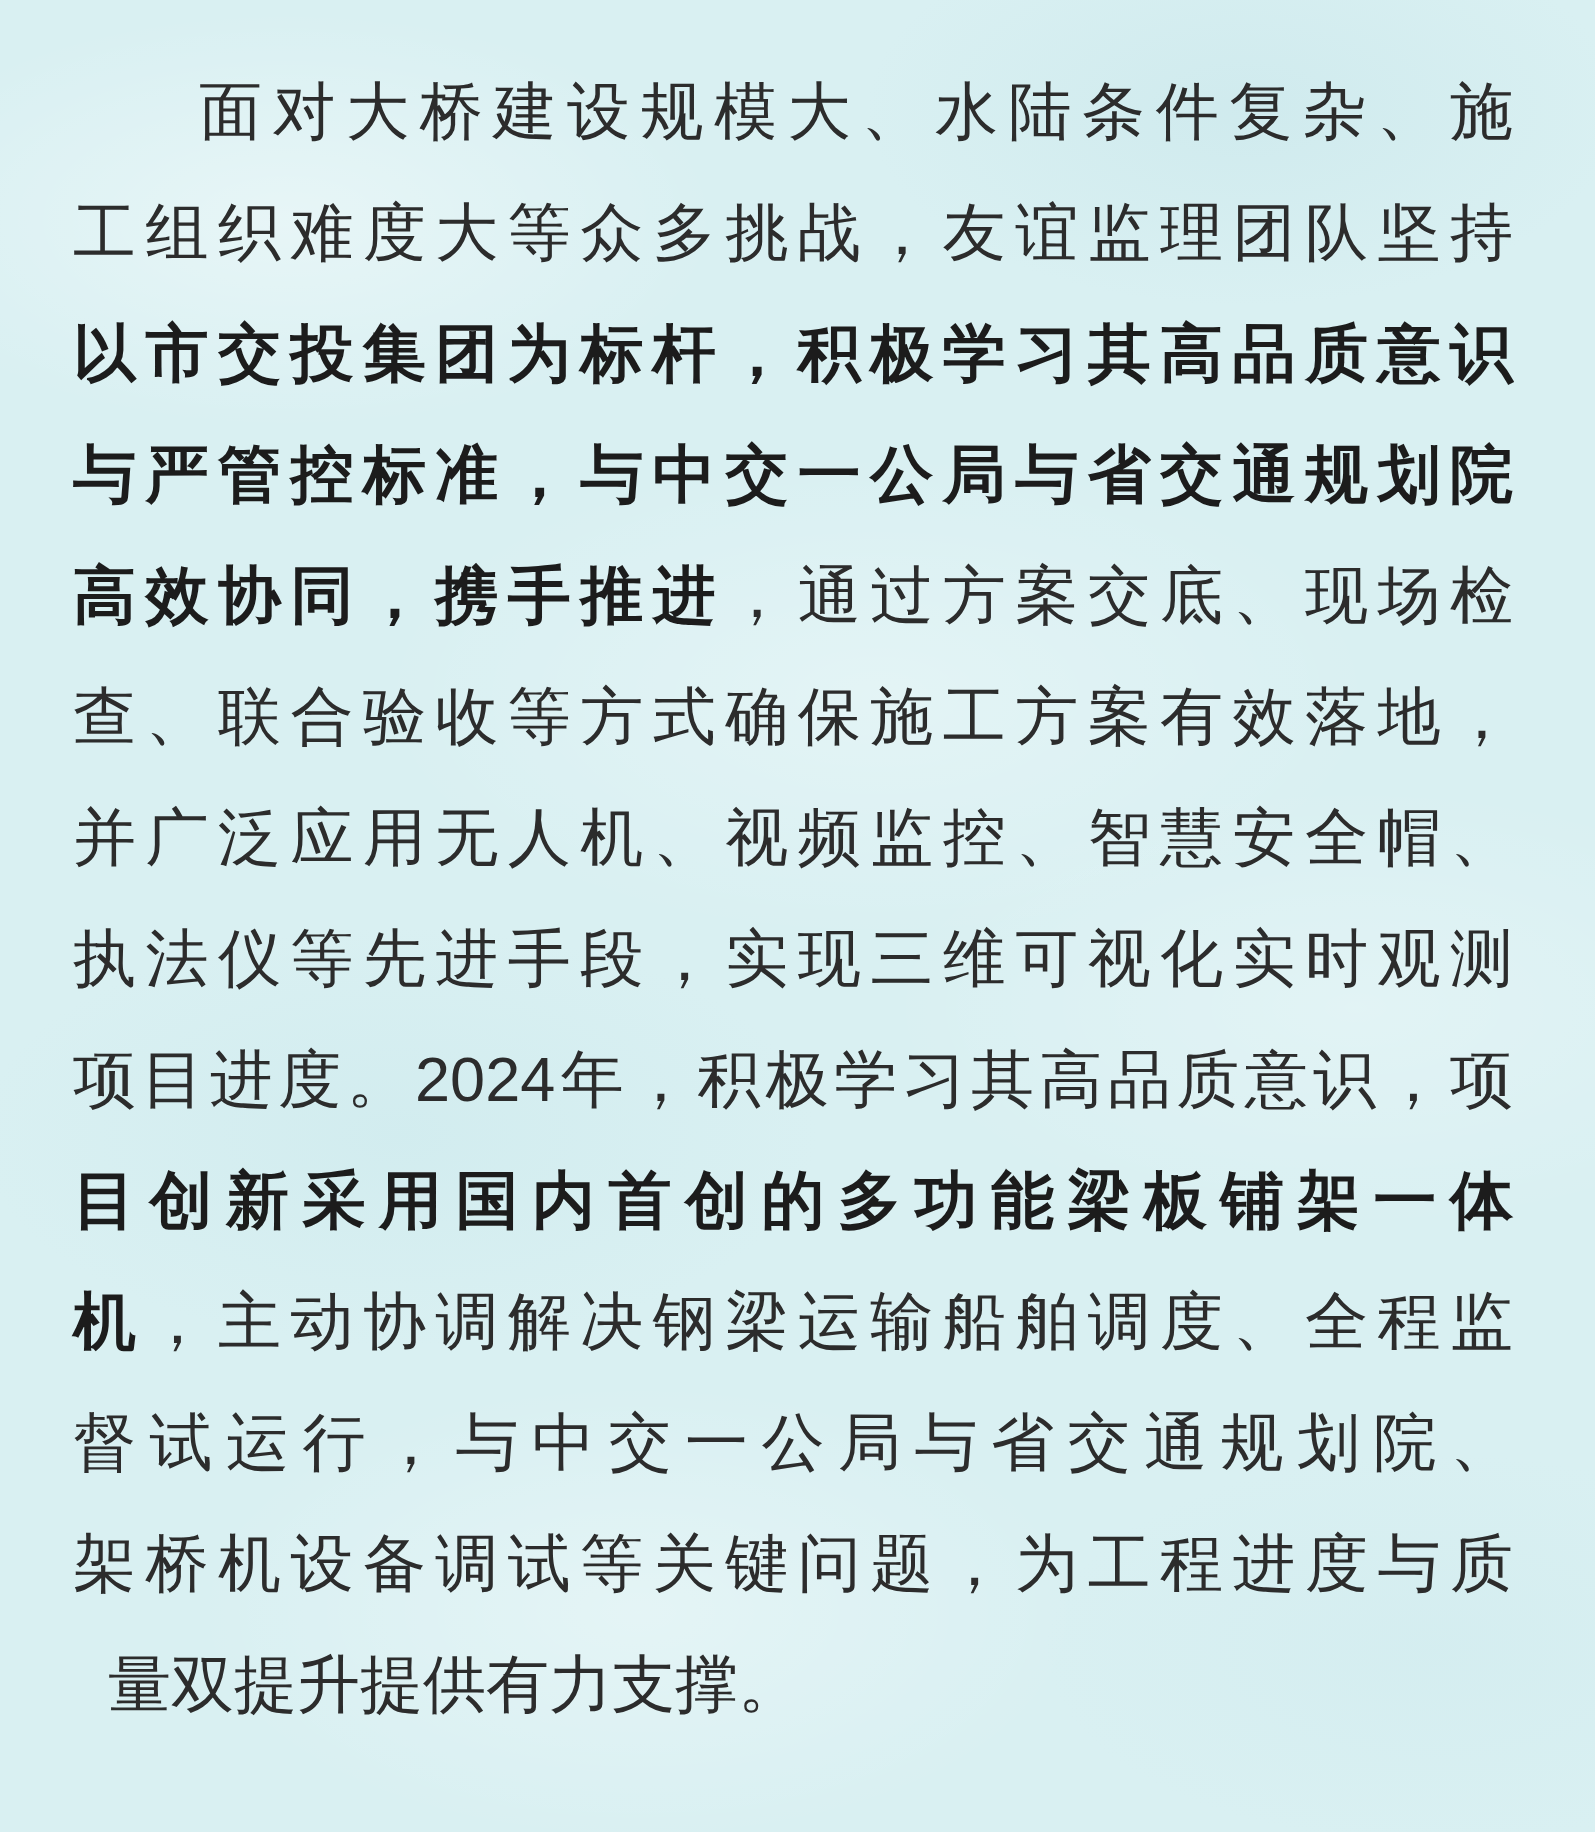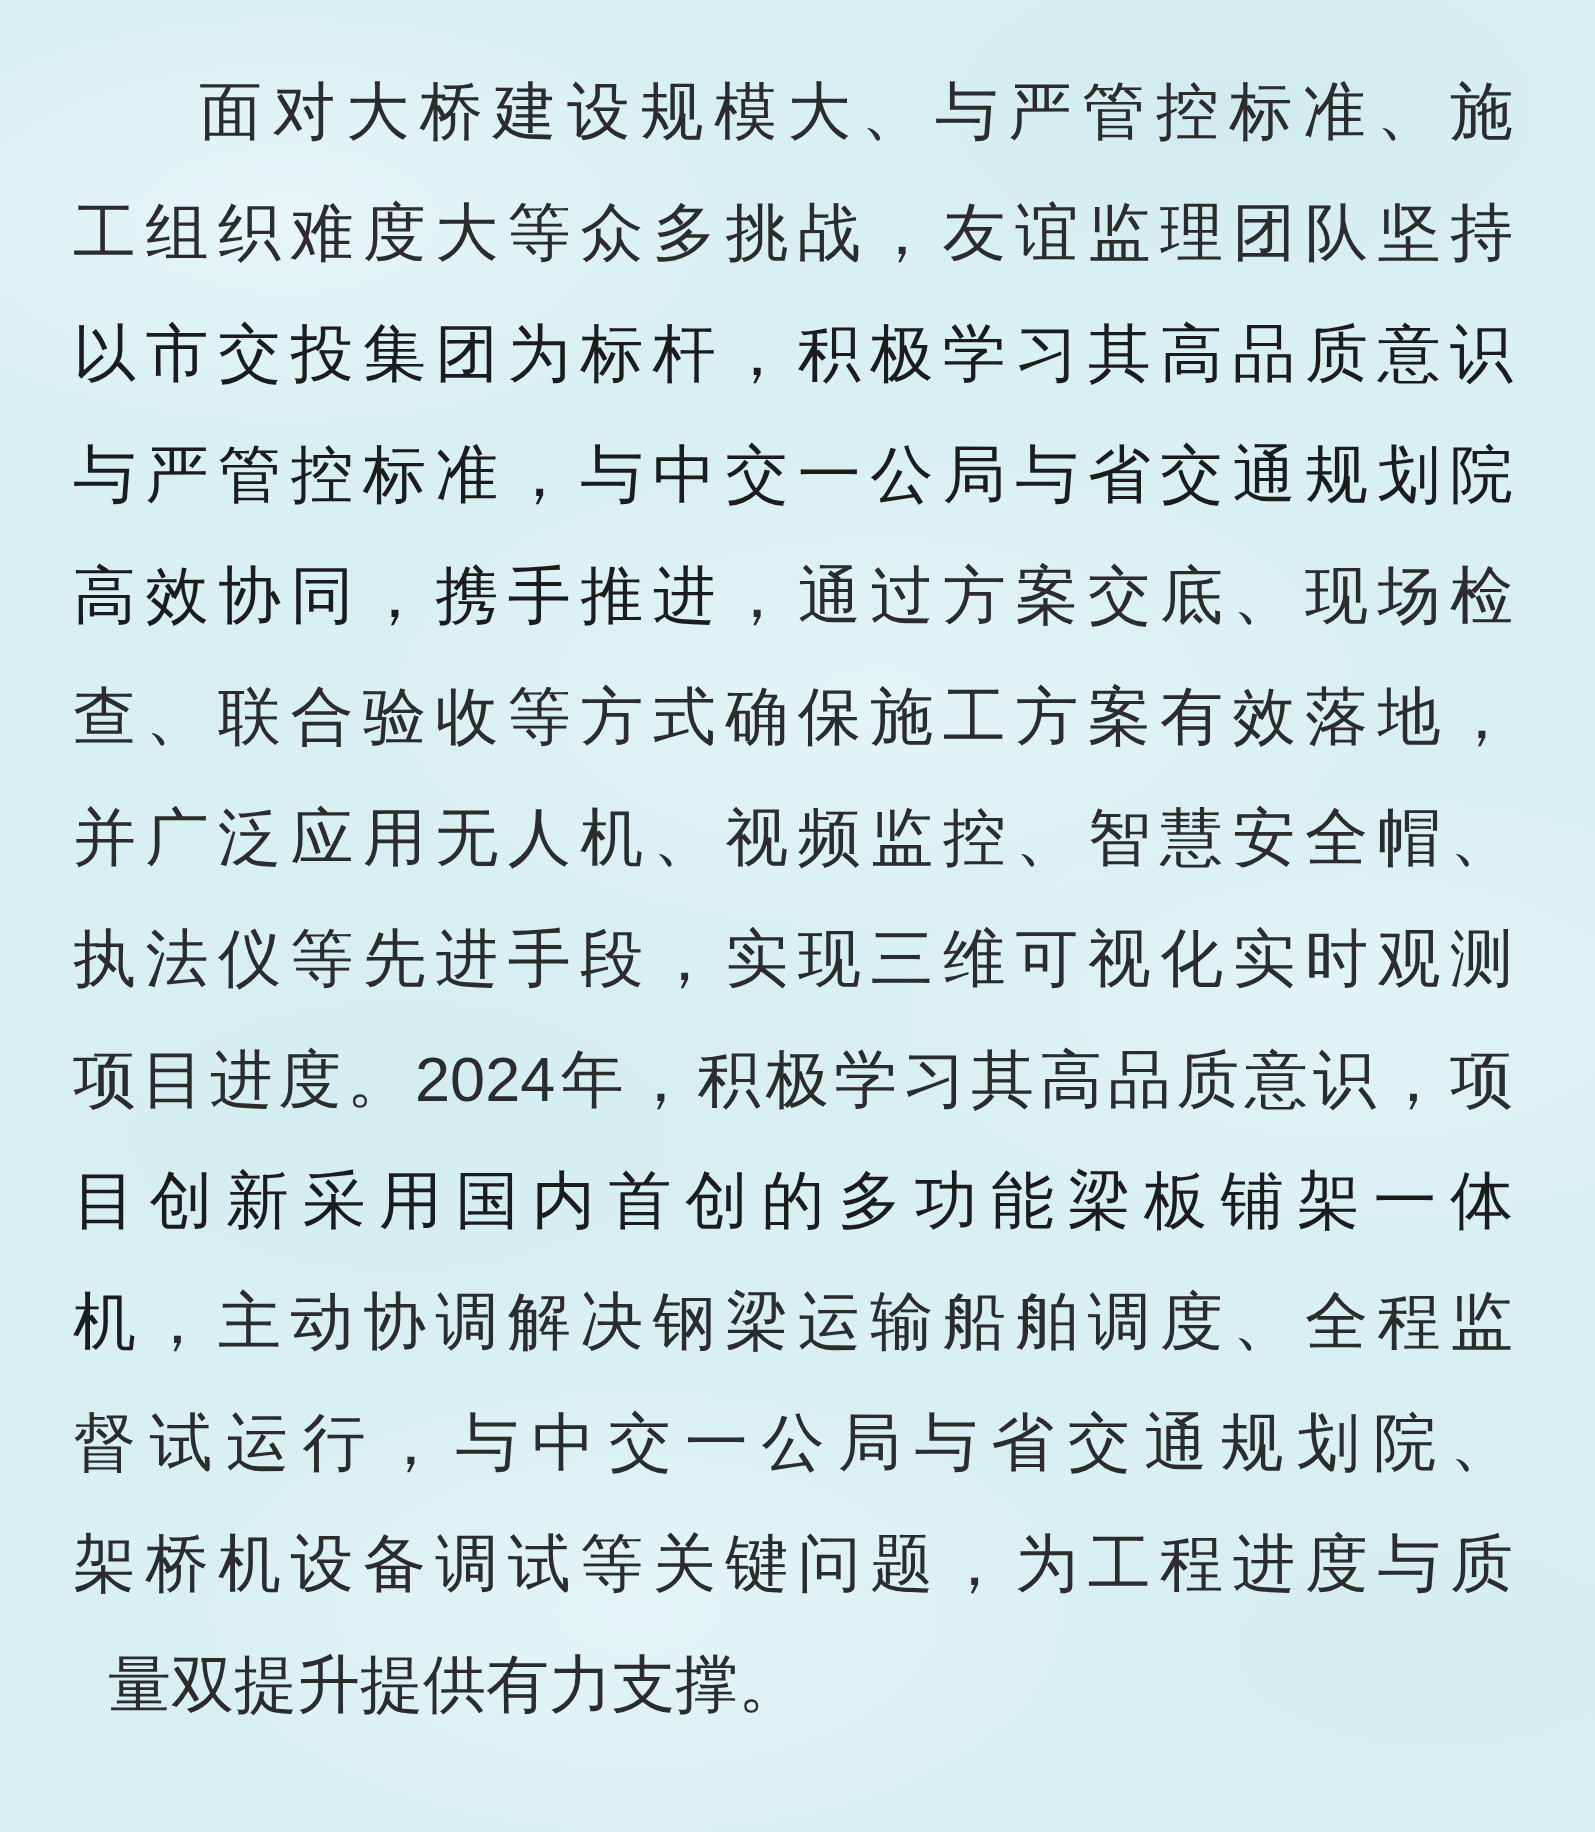--- a/index.html
+++ b/index.html
@@ -44,29 +44,29 @@
   .line.indent{
     text-indent:126px;
   }
   .line.last{
     text-align-last:left;
     margin-left:35px;
     -moz-text-align-last:left;
   }
   .seg{font-weight:400;}
   .seg.b{
-    font-weight:400;
+    font-weight:700;
     color:var(--fg-bold);
   }
 </style>
 </head>
 <body>
 
 <div class="text-block" id="article">
-    <div class="line indent"><span class="seg">面对大桥建设规模大、与严管控标准、施</span></div>
+    <div class="line indent"><span class="seg">面对大桥建设规模大、水陆条件复杂、施</span></div>
     <div class="line"><span class="seg">工组织难度大等众多挑战，友谊监理团队坚持</span></div>
     <div class="line"><span class="seg b">以市交投集团为标杆，积极学习其高品质意识</span></div>
     <div class="line"><span class="seg b">与严管控标准，与中交一公局与省交通规划院</span></div>
     <div class="line"><span class="seg b">高效协同，携手推进</span><span class="seg">，通过方案交底、现场检</span></div>
     <div class="line"><span class="seg">查、联合验收等方式确保施工方案有效落地，</span></div>
     <div class="line"><span class="seg">并广泛应用无人机、视频监控、智慧安全帽、</span></div>
     <div class="line"><span class="seg">执法仪等先进手段，实现三维可视化实时观测</span></div>
     <div class="line"><span class="seg">项目进度。2024年，积极学习其高品质意识，项</span></div>
     <div class="line"><span class="seg b">目创新采用国内首创的多功能梁板铺架一体</span></div>
     <div class="line"><span class="seg b">机</span><span class="seg">，主动协调解决钢梁运输船舶调度、全程监</span></div>

